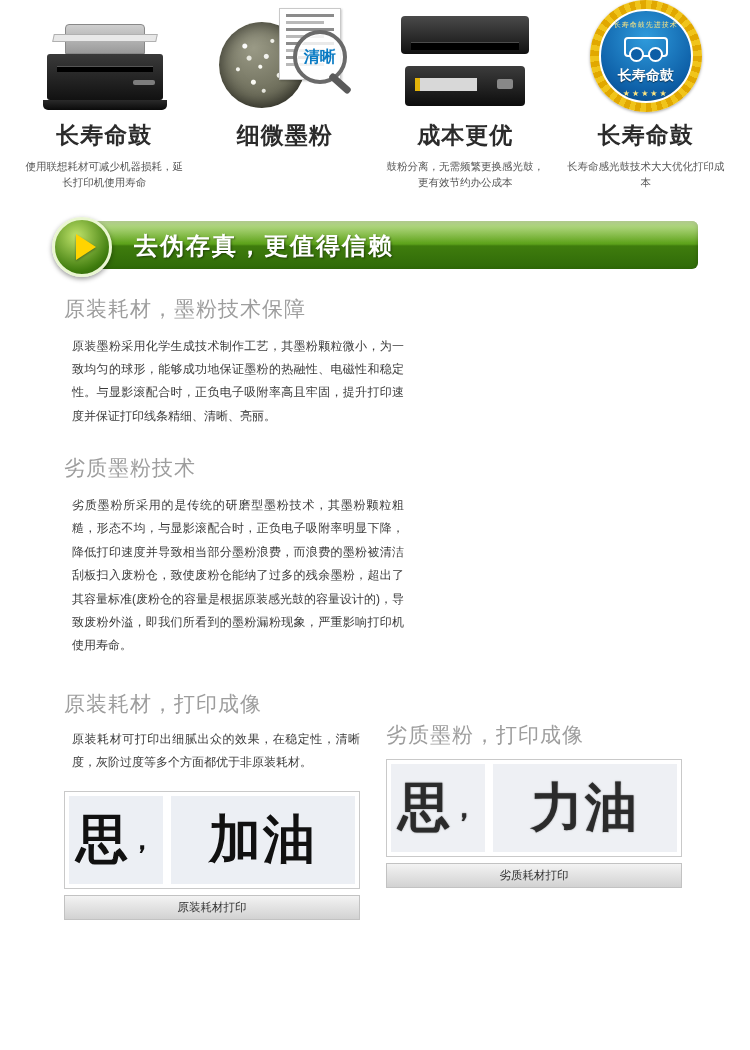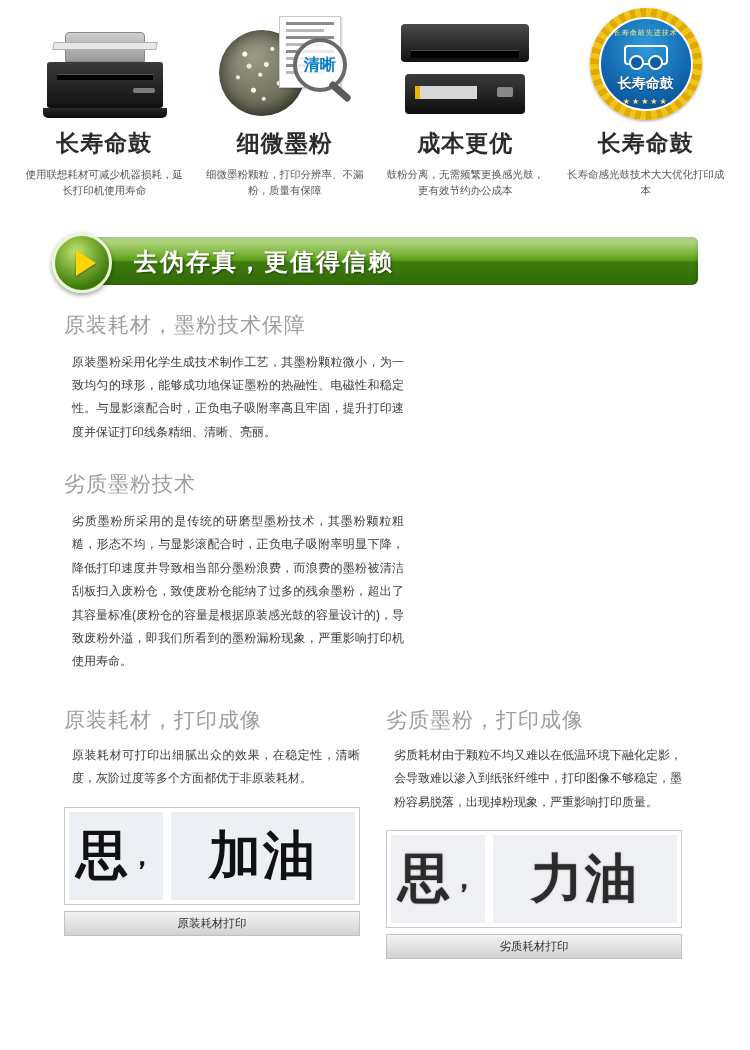--- a/index.html
+++ b/index.html
@@ -19,21 +19,21 @@
 
   
   .features {
     display: flex;
     padding: 0 14px;
     margin-top: 0;
   }
   .feature {
     flex: 1 1 25%;
     text-align: center;
-    padding: 8px 6px;
+    padding: 0 6px;
   }
   .feature-art {
     height: 120px;
     display: flex;
     align-items: flex-end;
     justify-content: center;
     padding-bottom: 4px;
   }
   .feature-title {
     font-size: 23px;
@@ -357,20 +357,21 @@
   }
   .wm.low { top: 30px; }
 
   .spacer-block { margin-bottom: 18px; }
 
   
   .bottom {
     margin: 6px 64px 0 64px;
     display: flex;
     gap: 26px;
+    align-items: center;
   }
   .bcol { width: 296px; }
   .bcol h2.sec { margin-bottom: 10px; }
   .bcol p.body { margin-bottom: 16px; }
 
   .sample {
     display: flex;
     gap: 8px;
     border: 1px solid #c9c9c9;
     padding: 4px;
@@ -437,21 +438,20 @@
               <i></i>
               <i></i>
               <i></i>
               <i></i>
             </div>
           <div class="lens">清晰</div>
           <div class="handle"></div>
         </div>
       </div>
       <div class="feature-title">细微墨粉</div>
-      <div class="feature-desc">细微墨粉颗粒，打印分辨率、不漏粉，质量有保障</div>
     </div>
 
     <div class="feature">
       <div class="feature-art">
         <div class="cart">
           <div class="c1"></div>
           <div class="c2">
               <span class="label"></span>
               <span class="chip"></span>
             </div>
@@ -508,21 +508,20 @@
             <span>思</span>
             <span style="font-size:28px">，</span>
           </div>
         <div class="s2">加油</div>
       </div>
       <div class="sample-cap">原装耗材打印</div>
     </div>
 
     <div class="bcol">
       <h2 class="sec">劣质墨粉，打印成像</h2>
-      <p class="body">劣质耗材由于颗粒不均又难以在低温环境下融化定影，会导致难以渗入到纸张纤维中，打印图像不够稳定，墨粉容易脱落，出现掉粉现象，严重影响打印质量。</p>
       <div class="sample blur">
         <div class="s1">
             <span>思</span>
             <span style="font-size:28px">，</span>
           </div>
         <div class="s2">力油</div>
       </div>
       <div class="sample-cap">劣质耗材打印</div>
     </div>
 

